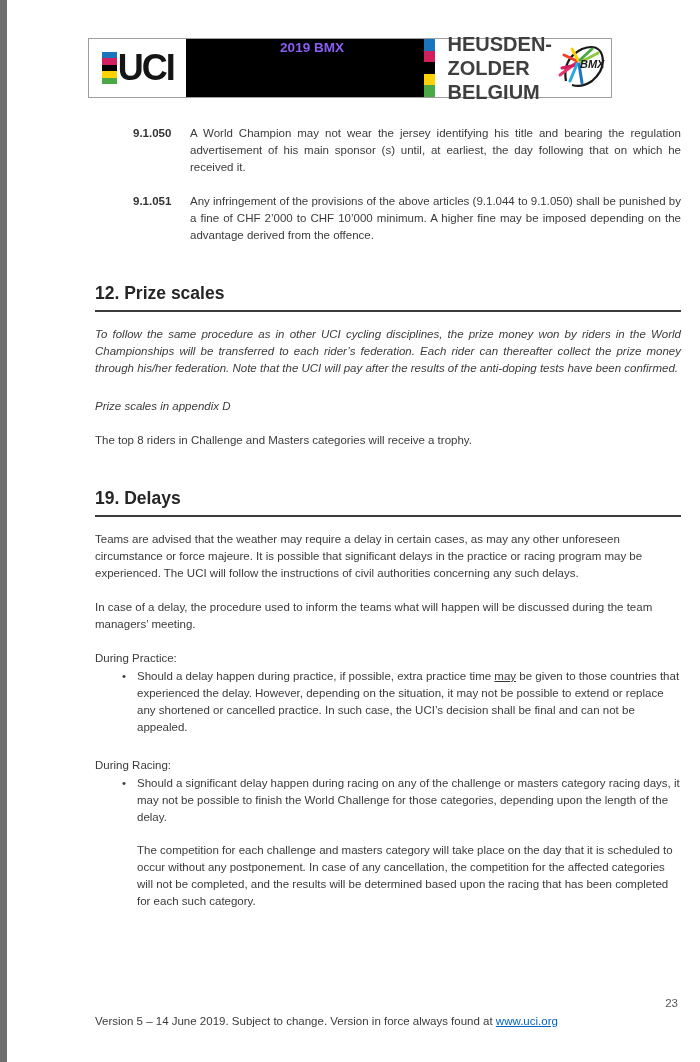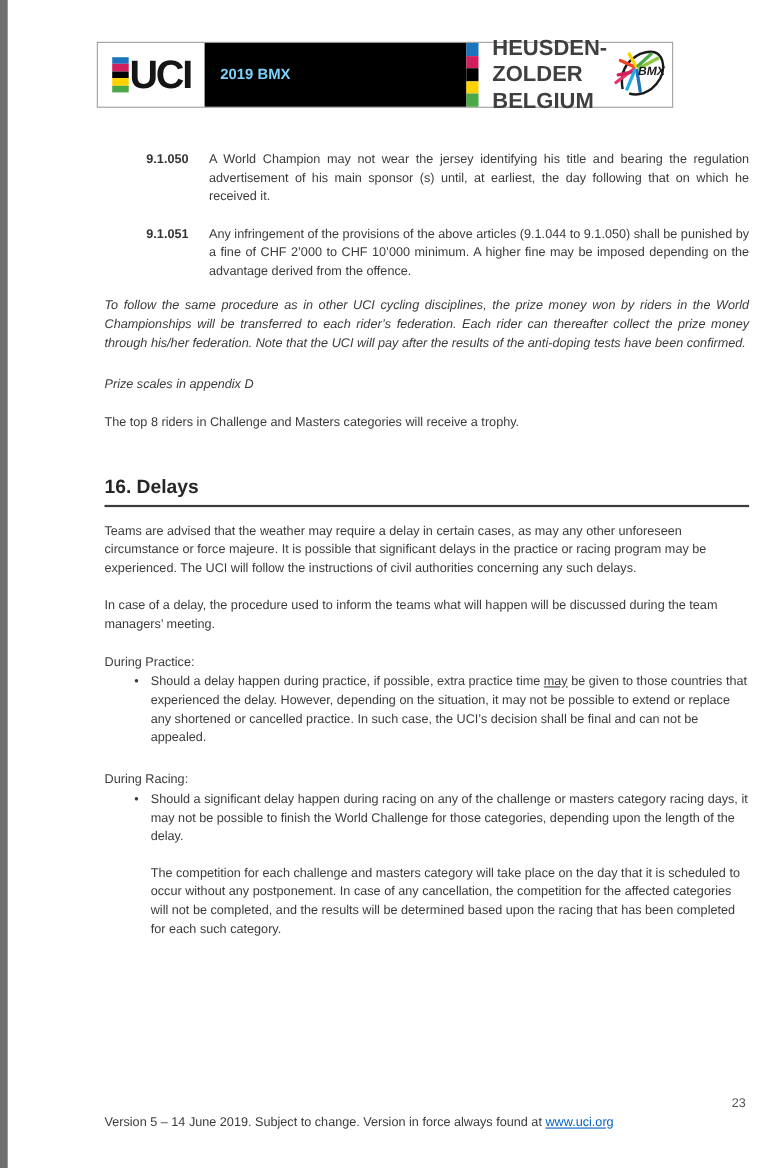--- a/index.html
+++ b/index.html
@@ -25,36 +25,36 @@
   .uci-section {
     width:108px; display:flex; align-items:center; justify-content:center;
   }
   .uci-stripes { display:flex; flex-direction:column; width:15px; height:33px; margin-right:1px; }
   .uci-stripes .stripe { flex:1; width:100%; }
   .uci-text {
     font-size:36px; font-weight:800; color:#151515;
     letter-spacing:-2px; line-height:1; font-family:"Liberation Sans", sans-serif;
   }
   .event-section {
-    width:262px; background:#000; color:#7dd3fc;
-    display:flex; flex-direction:column; justify-content:center;
+    width:262px; background:#000; color:#8b5cf6;
+    display:flex; flex-direction:row; justify-content:center;
     padding-left:14px;
   }
   .event-line1 { font-size:13.5px; font-weight:bold; line-height:1.3; }
   .event-line2 { font-size:16px; font-weight:bold; line-height:1.2; letter-spacing:0.2px; }
   .color-strip { width:12px; display:flex; flex-direction:column; }
   .color-strip .cell { flex:1; }
   .location-section {
     flex:1; display:flex; align-items:center; padding-left:13px;
   }
   .location-text { font-size:20px; font-weight:600; color:#3f3f3f; line-height:1.2; }
   .bmx-logo { margin-left:auto; margin-right:5px; }
   
   .content {
-    position:absolute; left:95px; top:108px; width:586px;
+    position:absolute; left:95px; top:96px; width:586px;
     font-size:11.5px; line-height:17px;
   }
   .article { display:flex; margin-left:38px; }
   .article.first { margin-top:29px; }
   .article + .article { margin-top:17px; }
   .article-num { width:57px; font-weight:bold; flex:none; color:#333; }
   .article-text { flex:1; text-align:justify; }
   .section-heading {
     margin-top:38px; font-size:17.5px; font-weight:bold; color:#262626;
     line-height:22px; border-bottom:2px solid #3c3c3c; padding-bottom:6px;
@@ -135,28 +135,29 @@
   <div class="article first">
     <div class="article-num">9.1.050</div>
     <div class="article-text">A World Champion may not wear the jersey identifying his title and bearing the regulation advertisement of his main sponsor (s) until, at earliest, the day following that on which he received it.</div>
   </div>
 
   <div class="article">
     <div class="article-num">9.1.051</div>
     <div class="article-text">Any infringement of the provisions of the above articles (9.1.044 to 9.1.050) shall be punished by a fine of CHF 2’000 to CHF 10’000 minimum. A higher fine may be imposed depending on the advantage derived from the offence.</div>
   </div>
 
+  <div class="section-heading">12. Prize scales</div>
 
   <div class="para justify">To follow the same procedure as in other UCI cycling disciplines, the prize money won by riders in the World Championships will be transferred to each rider’s federation. Each rider can thereafter collect the prize money through his/her federation. Note that the UCI will pay after the results of the anti-doping tests have been confirmed.</div>
 
   <div class="italic-note">Prize scales in appendix D</div>
 
   <div class="gap-line">The top 8 riders in Challenge and Masters categories will receive a trophy.</div>
 
-  <div class="section-heading">16. Delays</div>
+  <div class="section-heading">19. Delays</div>
 
   <div class="para">Teams are advised that the weather may require a delay in certain cases, as may any other unforeseen circumstance or force majeure. It is possible that significant delays in the practice or racing program may be experienced. The UCI will follow the instructions of civil authorities concerning any such delays.</div>
 
   <div class="gap-line">In case of a delay, the procedure used to inform the teams what will happen will be discussed during the team managers’ meeting.</div>
 
 
   <div class="label-line">During Practice:</div>
 
   <div class="bullet-row">
     <div class="bullet-dot">•</div>

